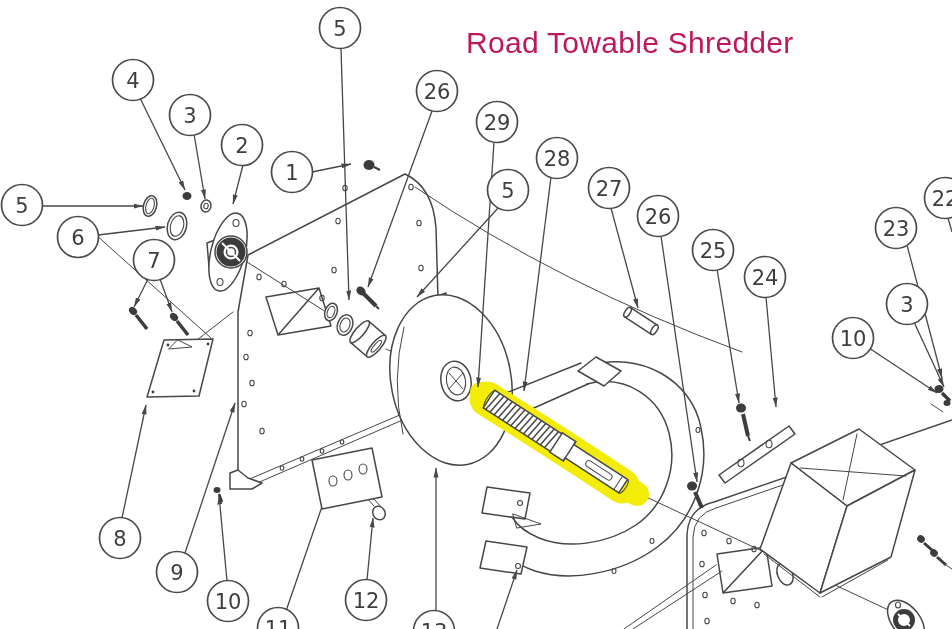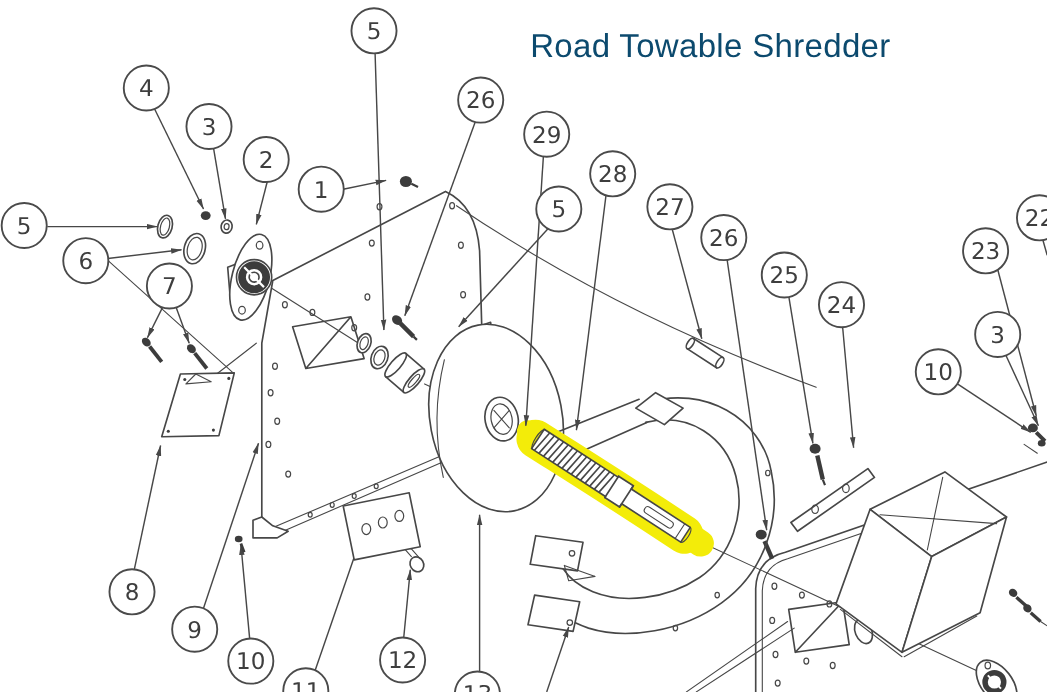--- a/index.html
+++ b/index.html
@@ -1,18 +1,18 @@
 <!DOCTYPE html>
 <html><head>
 <meta charset="utf-8">
 <style>
   html,body{margin:0;padding:0;background:#fff;}
   #stage{position:relative;width:952px;height:629px;background:#ffffff;overflow:hidden;
          font-family:"Liberation Sans",sans-serif;}
-  #title{position:absolute;left:482px;top:26px;font-size:30px;color:#0c4a6e;
+  #title{position:absolute;left:466px;top:26px;font-size:30px;color:#be185d;
          letter-spacing:.3px;white-space:nowrap;}
   svg{position:absolute;left:0;top:0;}
   .ln{fill:none;stroke:#474747;stroke-width:1.5;stroke-linecap:round;stroke-linejoin:round;}
   .thin{stroke-width:1;}
   .fw{fill:#ffffff;stroke:#474747;stroke-width:1.5;stroke-linejoin:round;}
   .dk{fill:#3c3c3c;stroke:none;}
   .dks{fill:none;stroke:#3c3c3c;}
   .hole{fill:none;stroke:#474747;stroke-width:1.1;}
   .ldr{fill:none;stroke:#474747;stroke-width:1.3;}
   .hl{fill:none;stroke:#f3ec09;stroke-linecap:round;}

